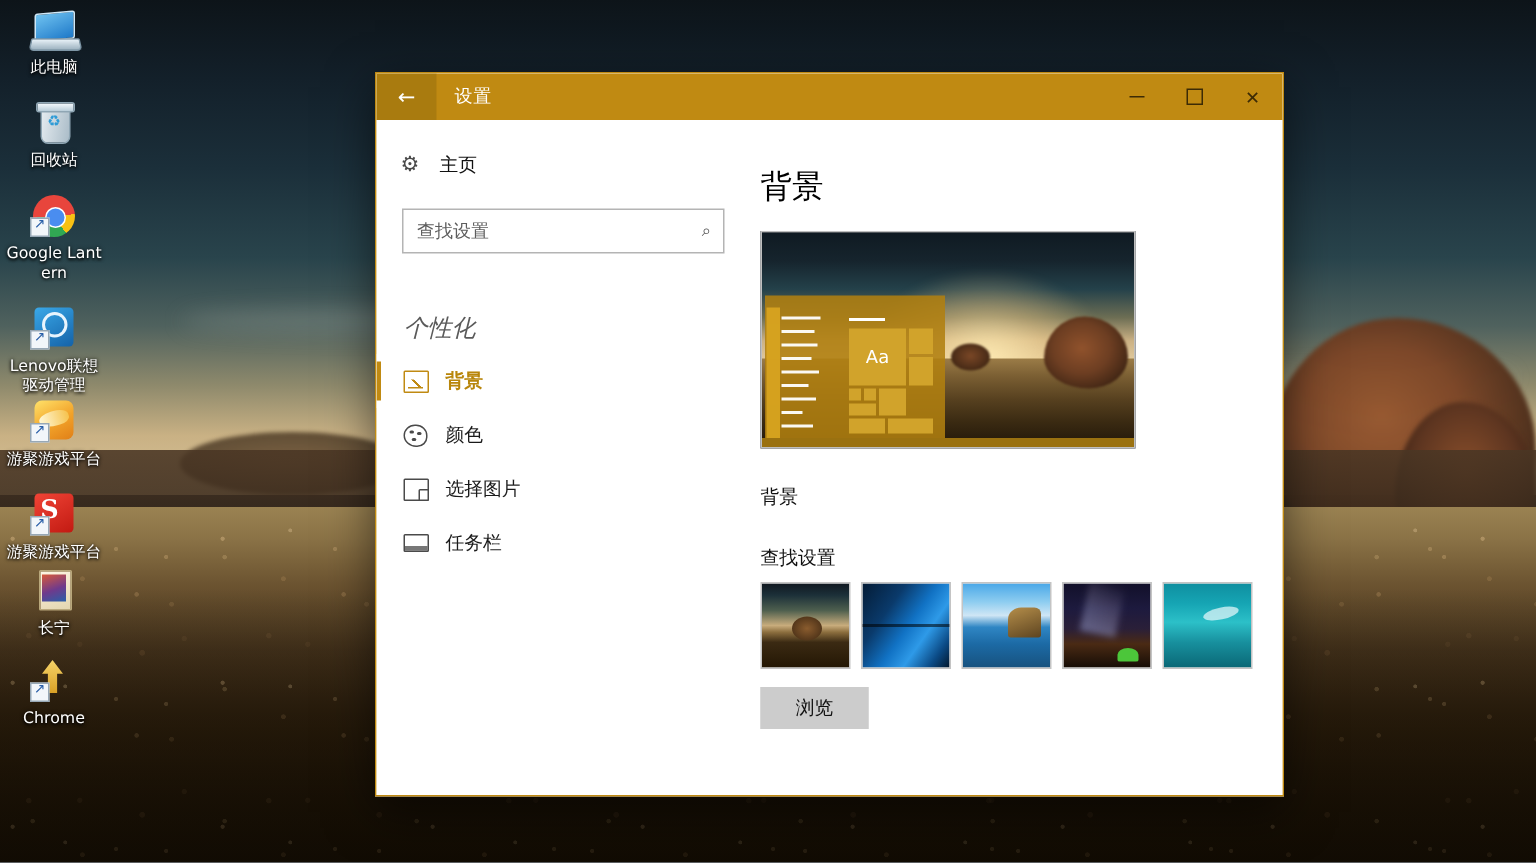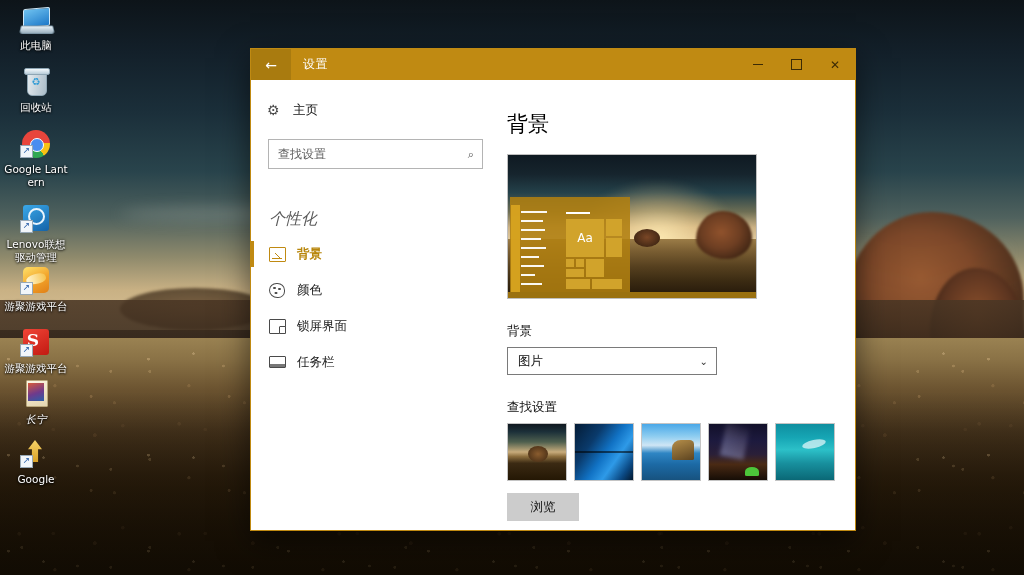--- a/index.html
+++ b/index.html
@@ -600,34 +600,34 @@
 
   <div class="desk-icon ico-youju" style="left:2px; top:327px;">
     <div class="glyph">
       <div class="app-tile"></div>
         <div class="s-mark">S</div>
       <div class="shortcut-badge">↗</div>
     </div>
     <span class="lbl">游聚游戏平台</span>
   </div>
 
-  <div class="desk-icon ico-folder" style="left:2px; top:378px;font-style:italic;">
+  <div class="desk-icon ico-folder" style="left:2px; top:378px;">
     <div class="glyph">
       <div class="app-tile"></div>
         <div class="pic"></div>
     </div>
     <span class="lbl">长宁</span>
   </div>
 
   <div class="desk-icon ico-lantern" style="left:2px; top:438px;">
     <div class="glyph">
       <div class="arrow"></div>
       <div class="shortcut-badge">↗</div>
     </div>
-    <span class="lbl">Google</span>
+    <span class="lbl">Chrome</span>
   </div>
 
   <div id="settings-window">
 
     <div class="titlebar">
       <div class="back-btn">
         <span>←</span>
       </div>
       <div class="win-title">设置</div>
       <div class="tb-spacer"></div>
@@ -669,21 +669,21 @@
         <div class="nav-item">
           <span class="nv-ic">
               <i class="mi mi-palette"></i>
             </span>
           <span>颜色</span>
         </div>
         <div class="nav-item">
           <span class="nv-ic">
               <i class="mi mi-lock"></i>
             </span>
-          <span>锁屏界面</span>
+          <span>选择图片</span>
         </div>
         <div class="nav-item">
           <span class="nv-ic">
               <i class="mi mi-task"></i>
             </span>
           <span>任务栏</span>
         </div>
       </div>
 
       <div class="content">
@@ -720,24 +720,20 @@
             <div class="pv-tile s2"></div>
             <div class="pv-tile s3"></div>
             <div class="pv-tile s4"></div>
             <div class="pv-tile w1"></div>
             <div class="pv-tile w2"></div>
           </div>
           <div class="pv-taskbar"></div>
         </div>
 
         <div class="sec-label">背景</div>
-        <div class="dropdown">
-          <span>图片</span>
-          <span class="chev">⌄</span>
-        </div>
 
         <div class="sec-label">查找设置</div>
         <div class="thumbs">
           <div class="thumb th1"></div>
           <div class="thumb th2"></div>
           <div class="thumb th3"></div>
           <div class="thumb th4"></div>
           <div class="thumb th5"></div>
         </div>
 

